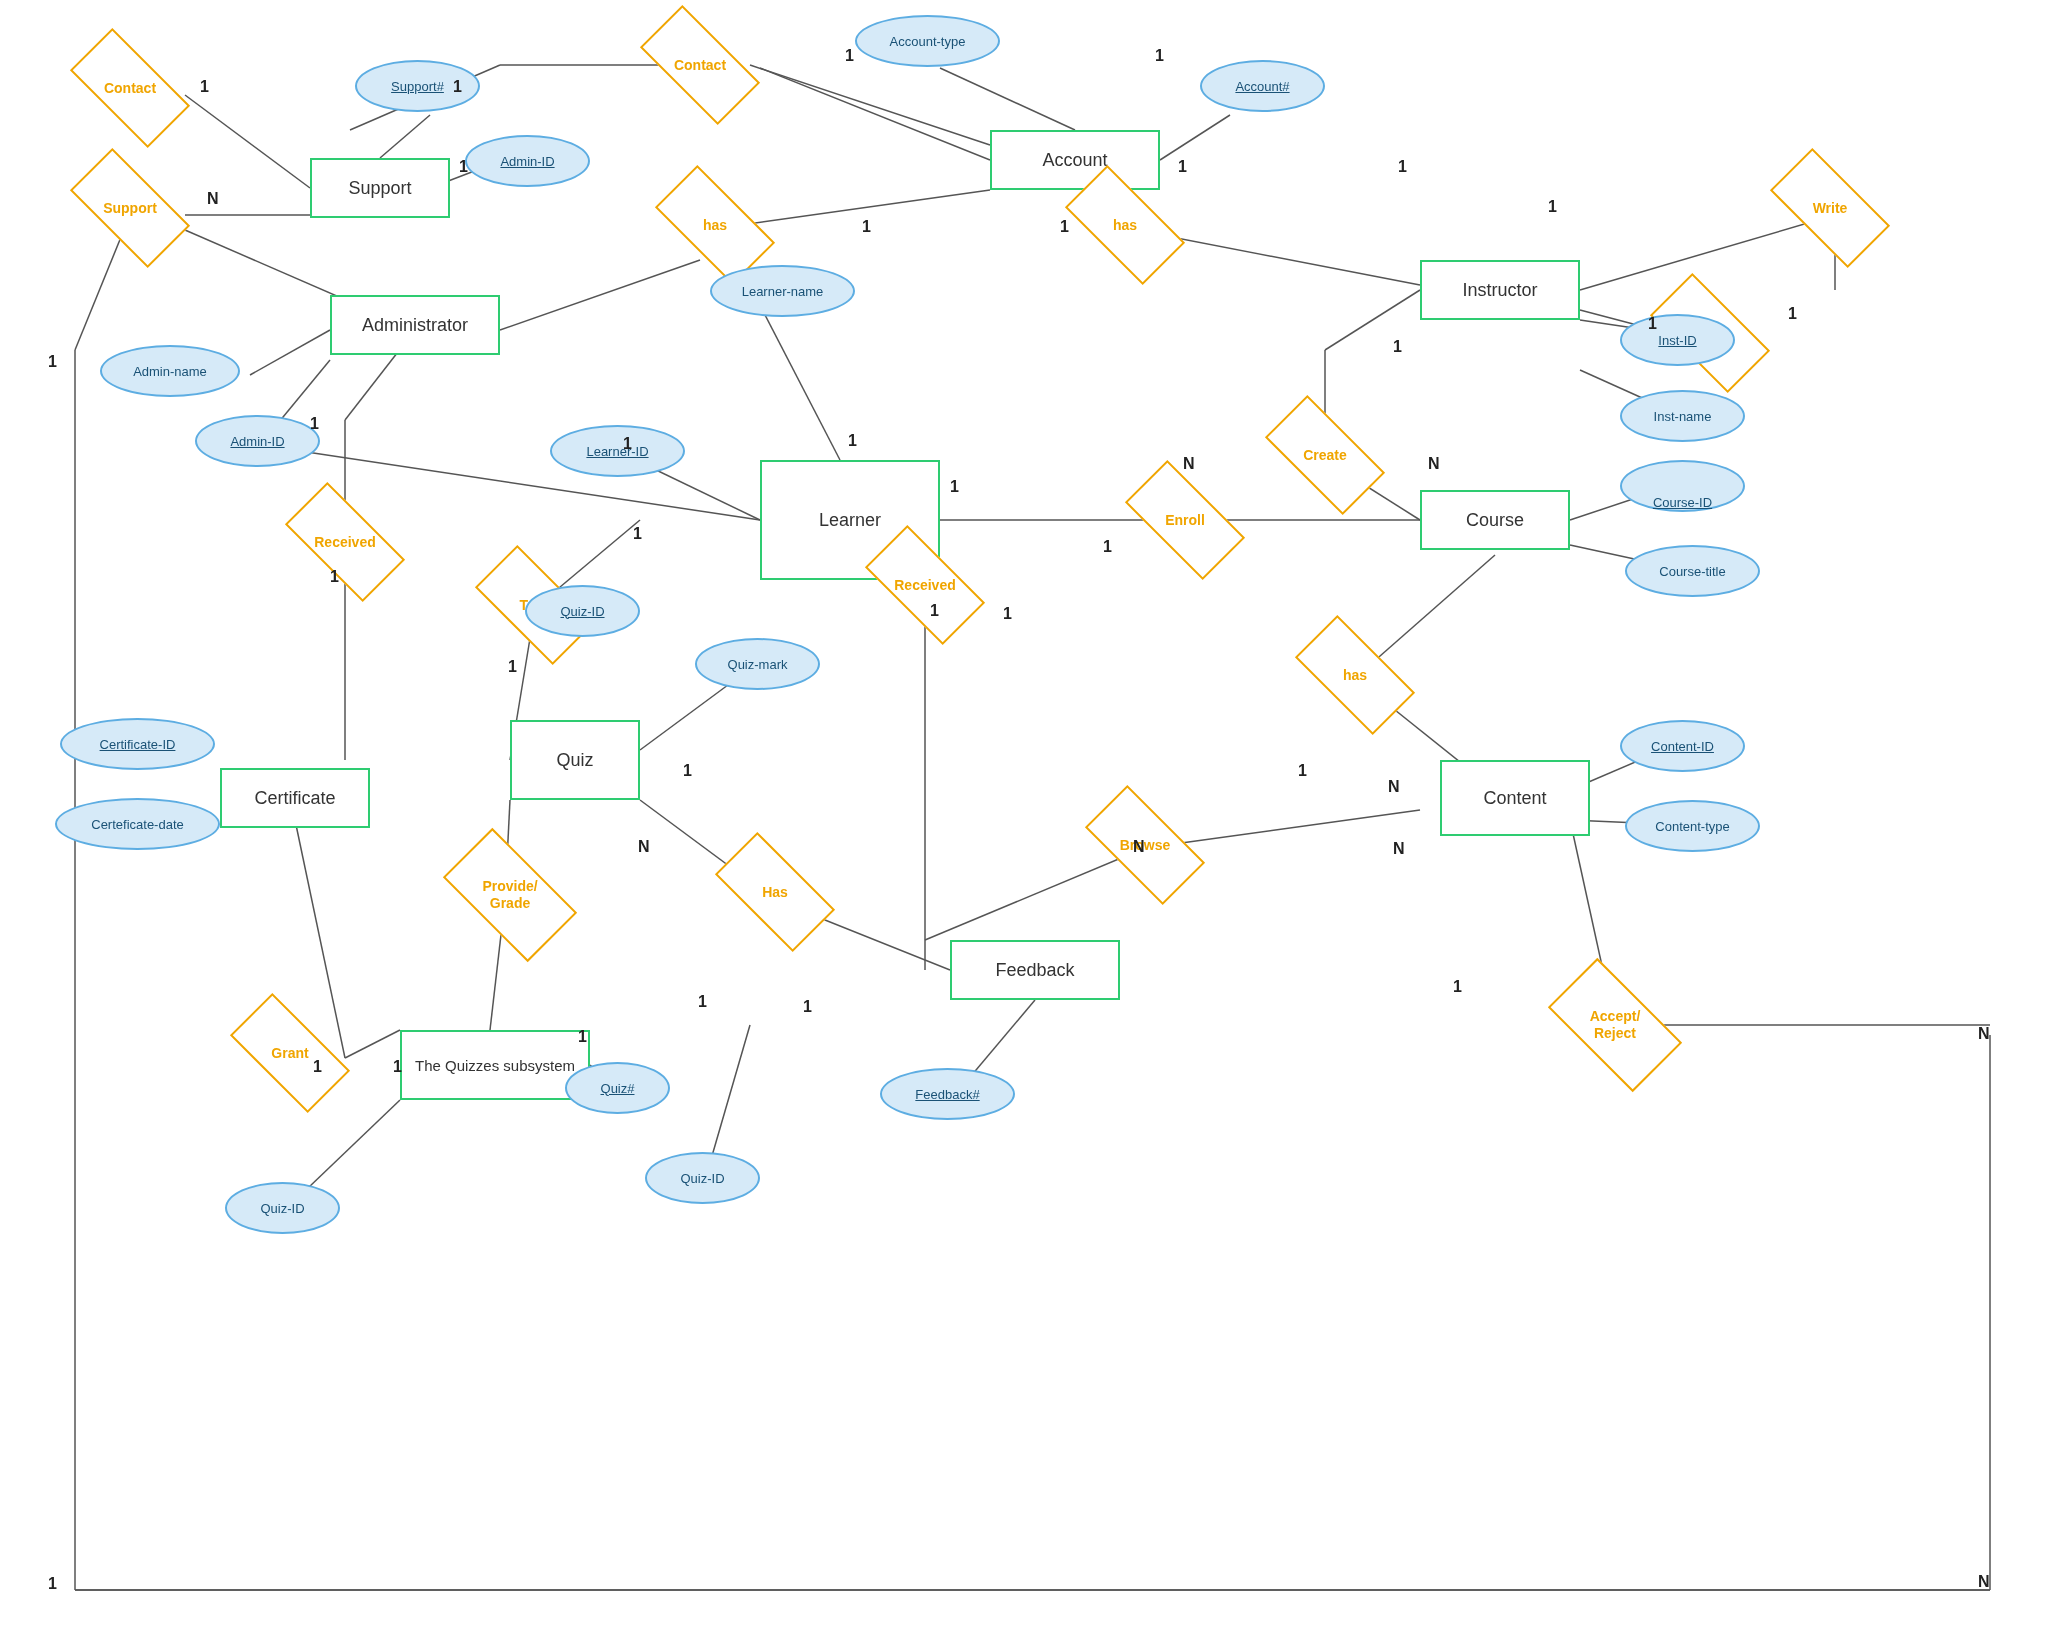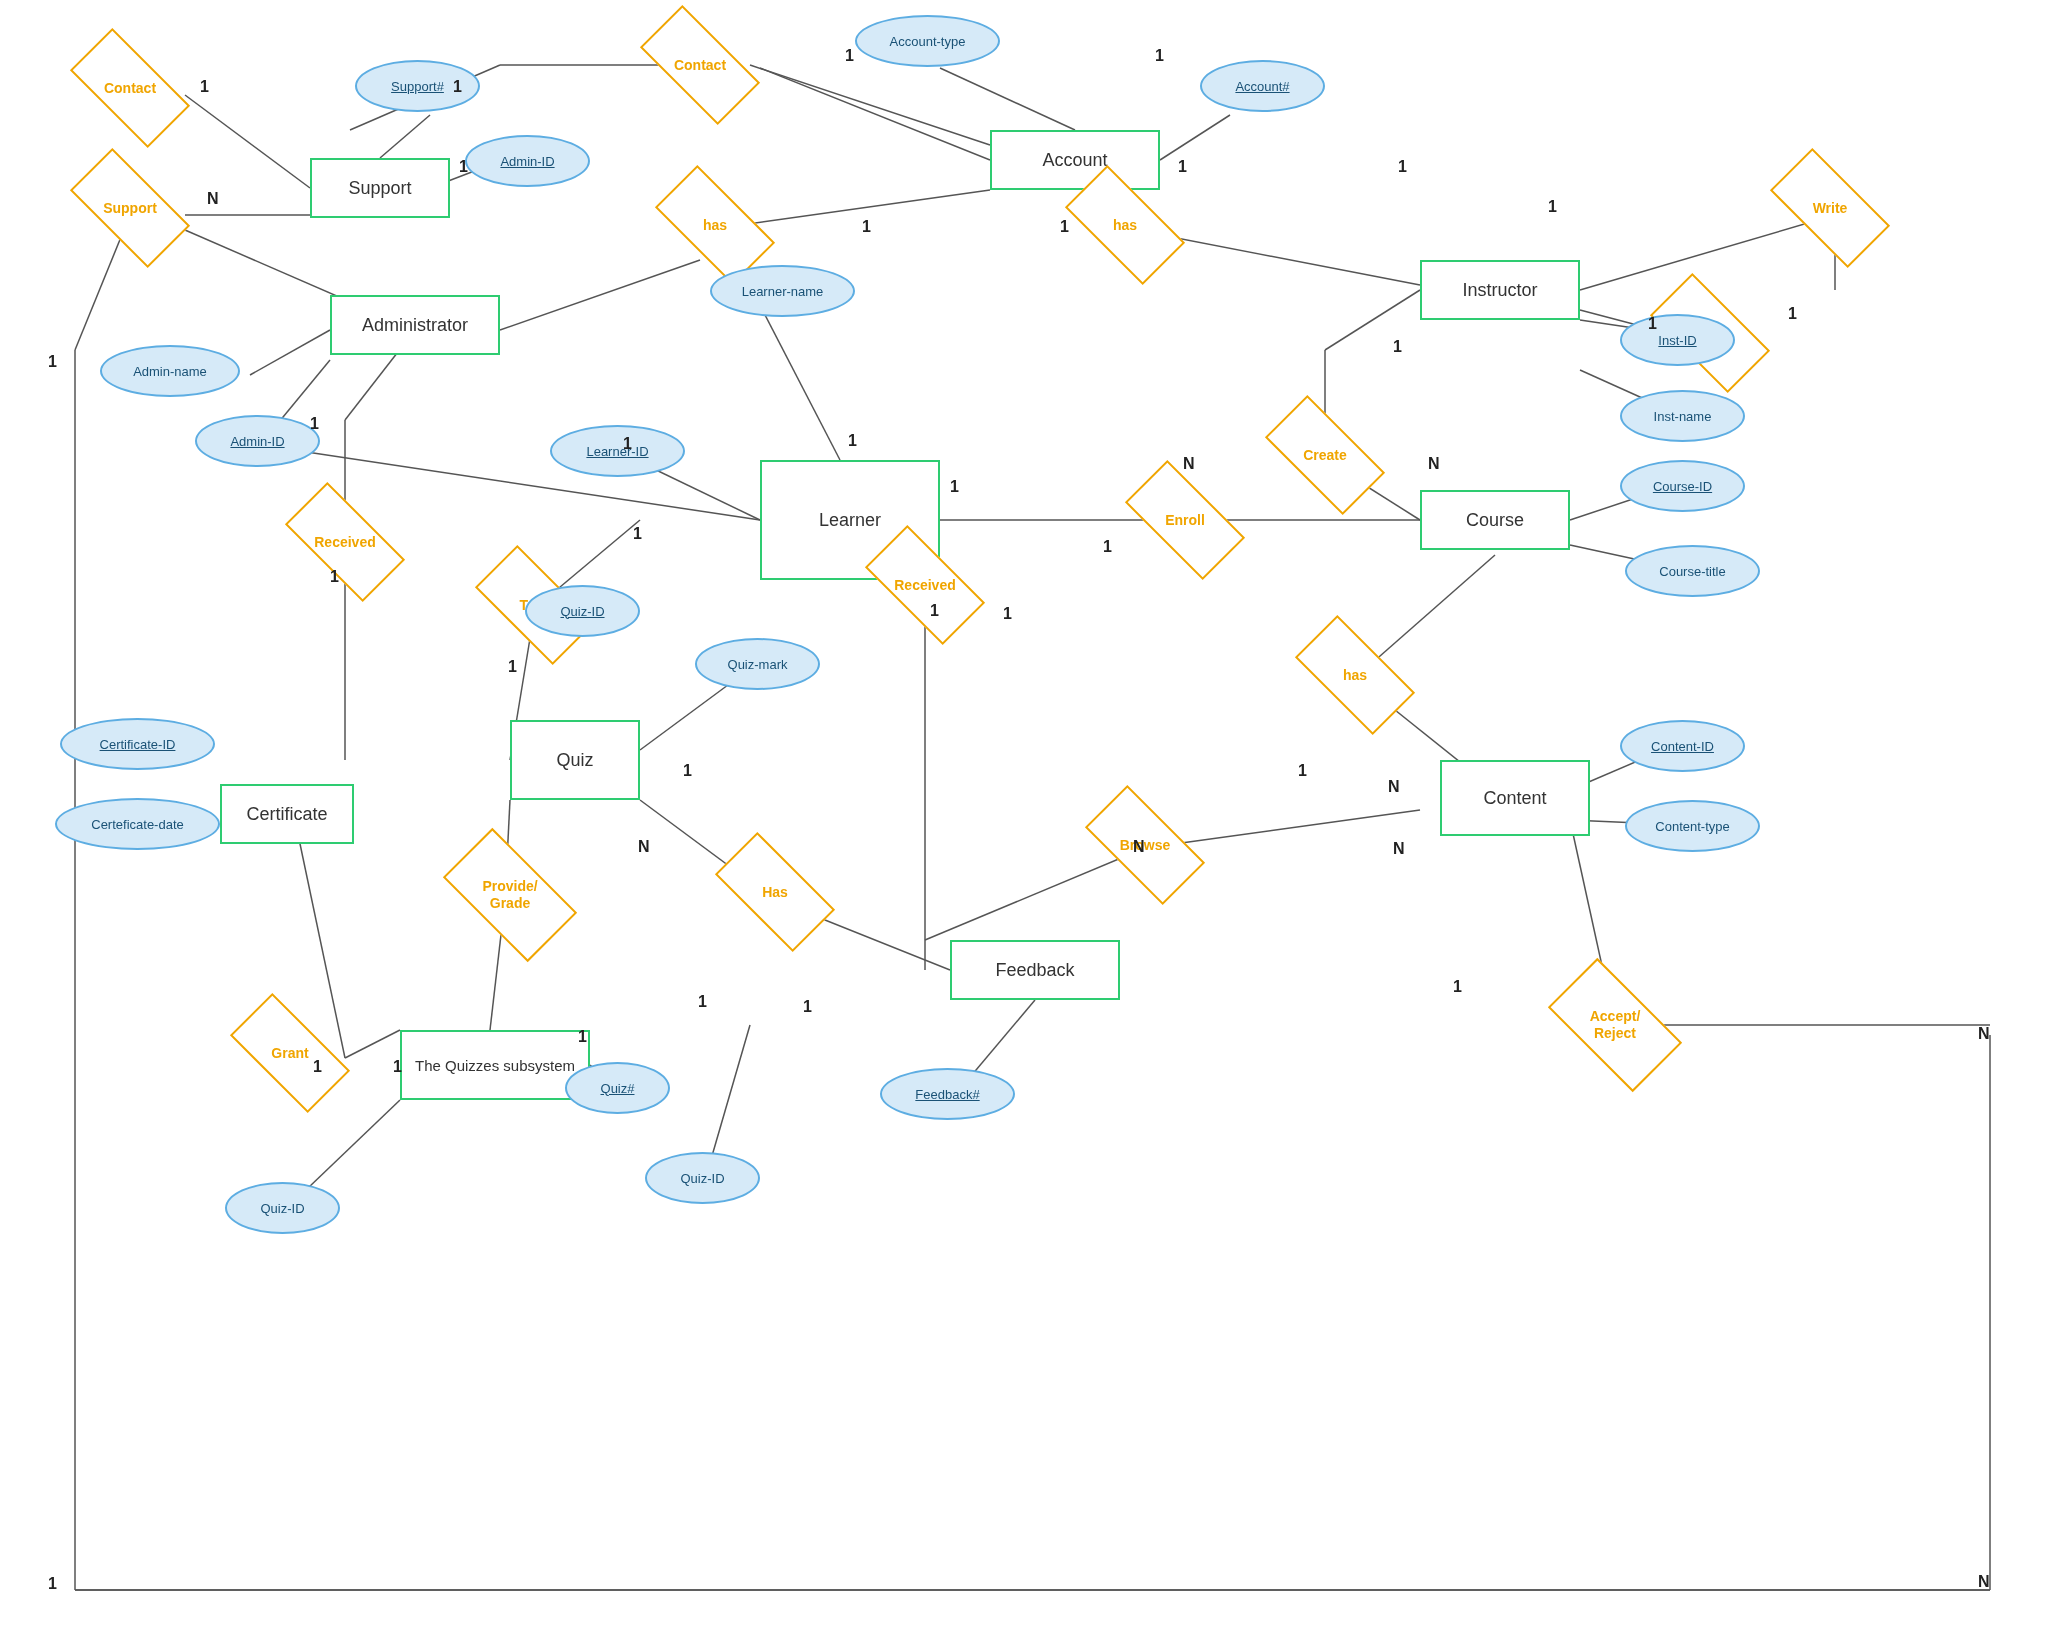--- a/index.html
+++ b/index.html
@@ -239,21 +239,21 @@
   </div>
   <div class="entity" style="left:1420px; top:490px; width:150px; height:60px;">
     <span>Course</span>
   </div>
   <div class="entity" style="left:1440px; top:760px; width:150px; height:76px;">
     <span>Content</span>
   </div>
   <div class="entity" style="left:510px; top:720px; width:130px; height:80px;">
     <span>Quiz</span>
   </div>
-  <div class="entity" style="left:220px; top:784px; width:134px; height:60px;text-align:right;">
+  <div class="entity" style="left:220px; top:768px; width:150px; height:60px;text-align:right;">
     <span>Certificate</span>
   </div>
   <div class="entity" style="left:950px; top:940px; width:170px; height:60px;">
     <span>Feedback</span>
   </div>
   <div class="entity" style="left:400px; top:1030px; width:190px; height:70px; font-size:15px;align-items:center;">
     <span>The Quizzes subsystem</span>
   </div>
 
   <div class="relationship" style="left:75px; top:58px;">
@@ -352,21 +352,21 @@
   </div>
   <div class="attribute key-attr" style="left:550px; top:425px; width:135px; height:52px;">
     <span>Learner-ID</span>
   </div>
   <div class="attribute key-attr" style="left:1620px; top:314px; width:115px; height:52px;">
     <span>Inst-ID</span>
   </div>
   <div class="attribute" style="left:1620px; top:390px; width:125px; height:52px;">
     <span>Inst-name</span>
   </div>
-  <div class="attribute key-attr" style="left:1620px; top:460px; width:125px; height:52px;">
+  <div class="attribute key-attr" style="left:1620px; top:460px; width:125px; height:52px;align-items:flex-end;">
     <span>Course-ID</span>
   </div>
   <div class="attribute" style="left:1625px; top:545px; width:135px; height:52px;">
     <span>Course-title</span>
   </div>
   <div class="attribute key-attr" style="left:1620px; top:720px; width:125px; height:52px;">
     <span>Content-ID</span>
   </div>
   <div class="attribute" style="left:1625px; top:800px; width:135px; height:52px;">
     <span>Content-type</span>

